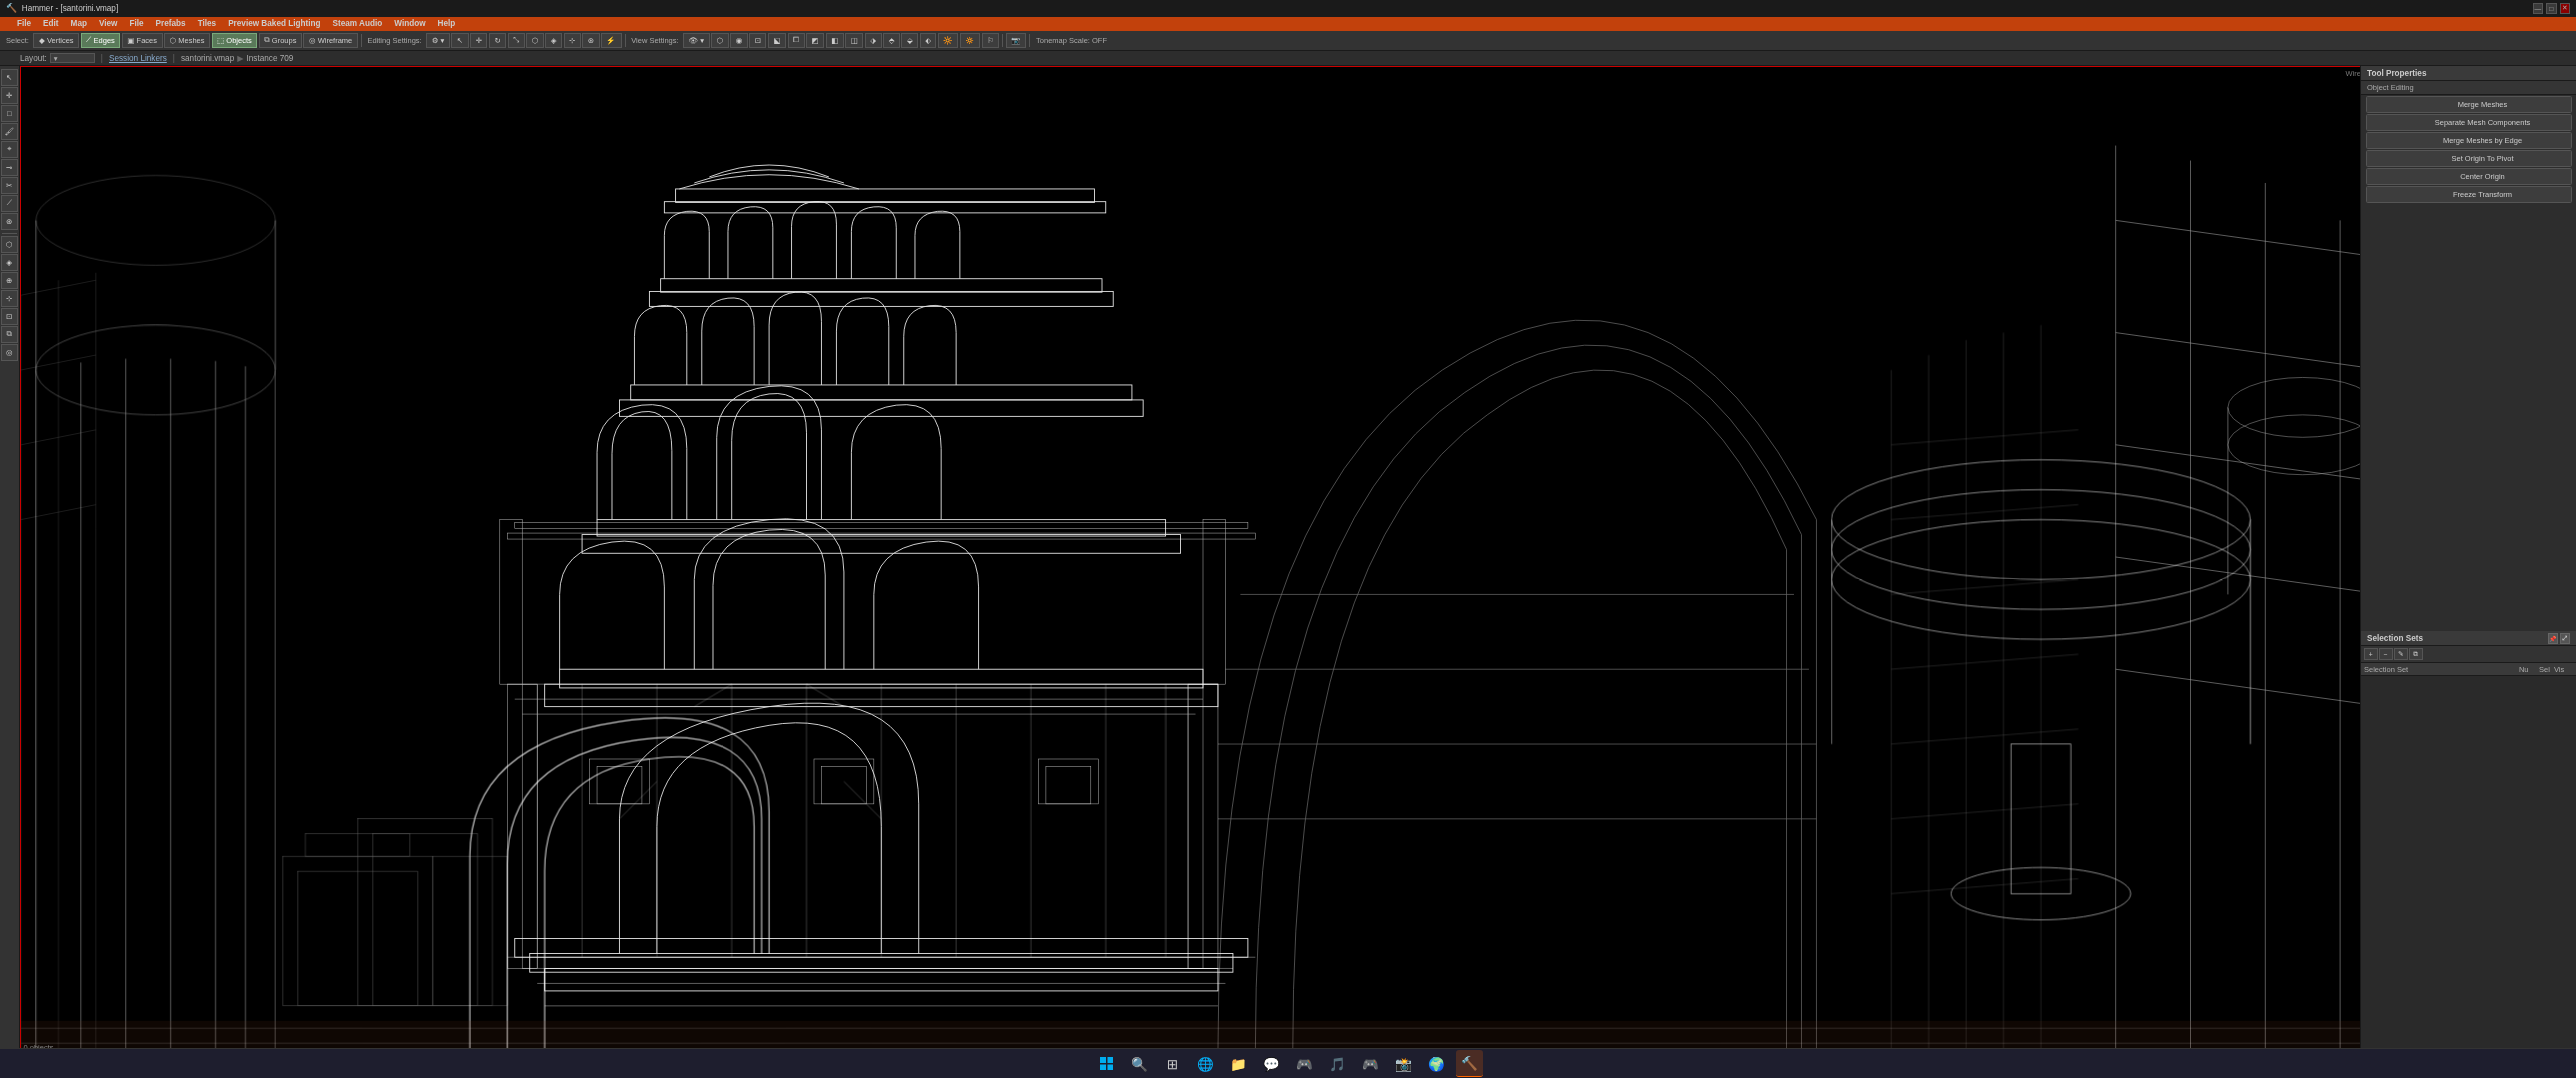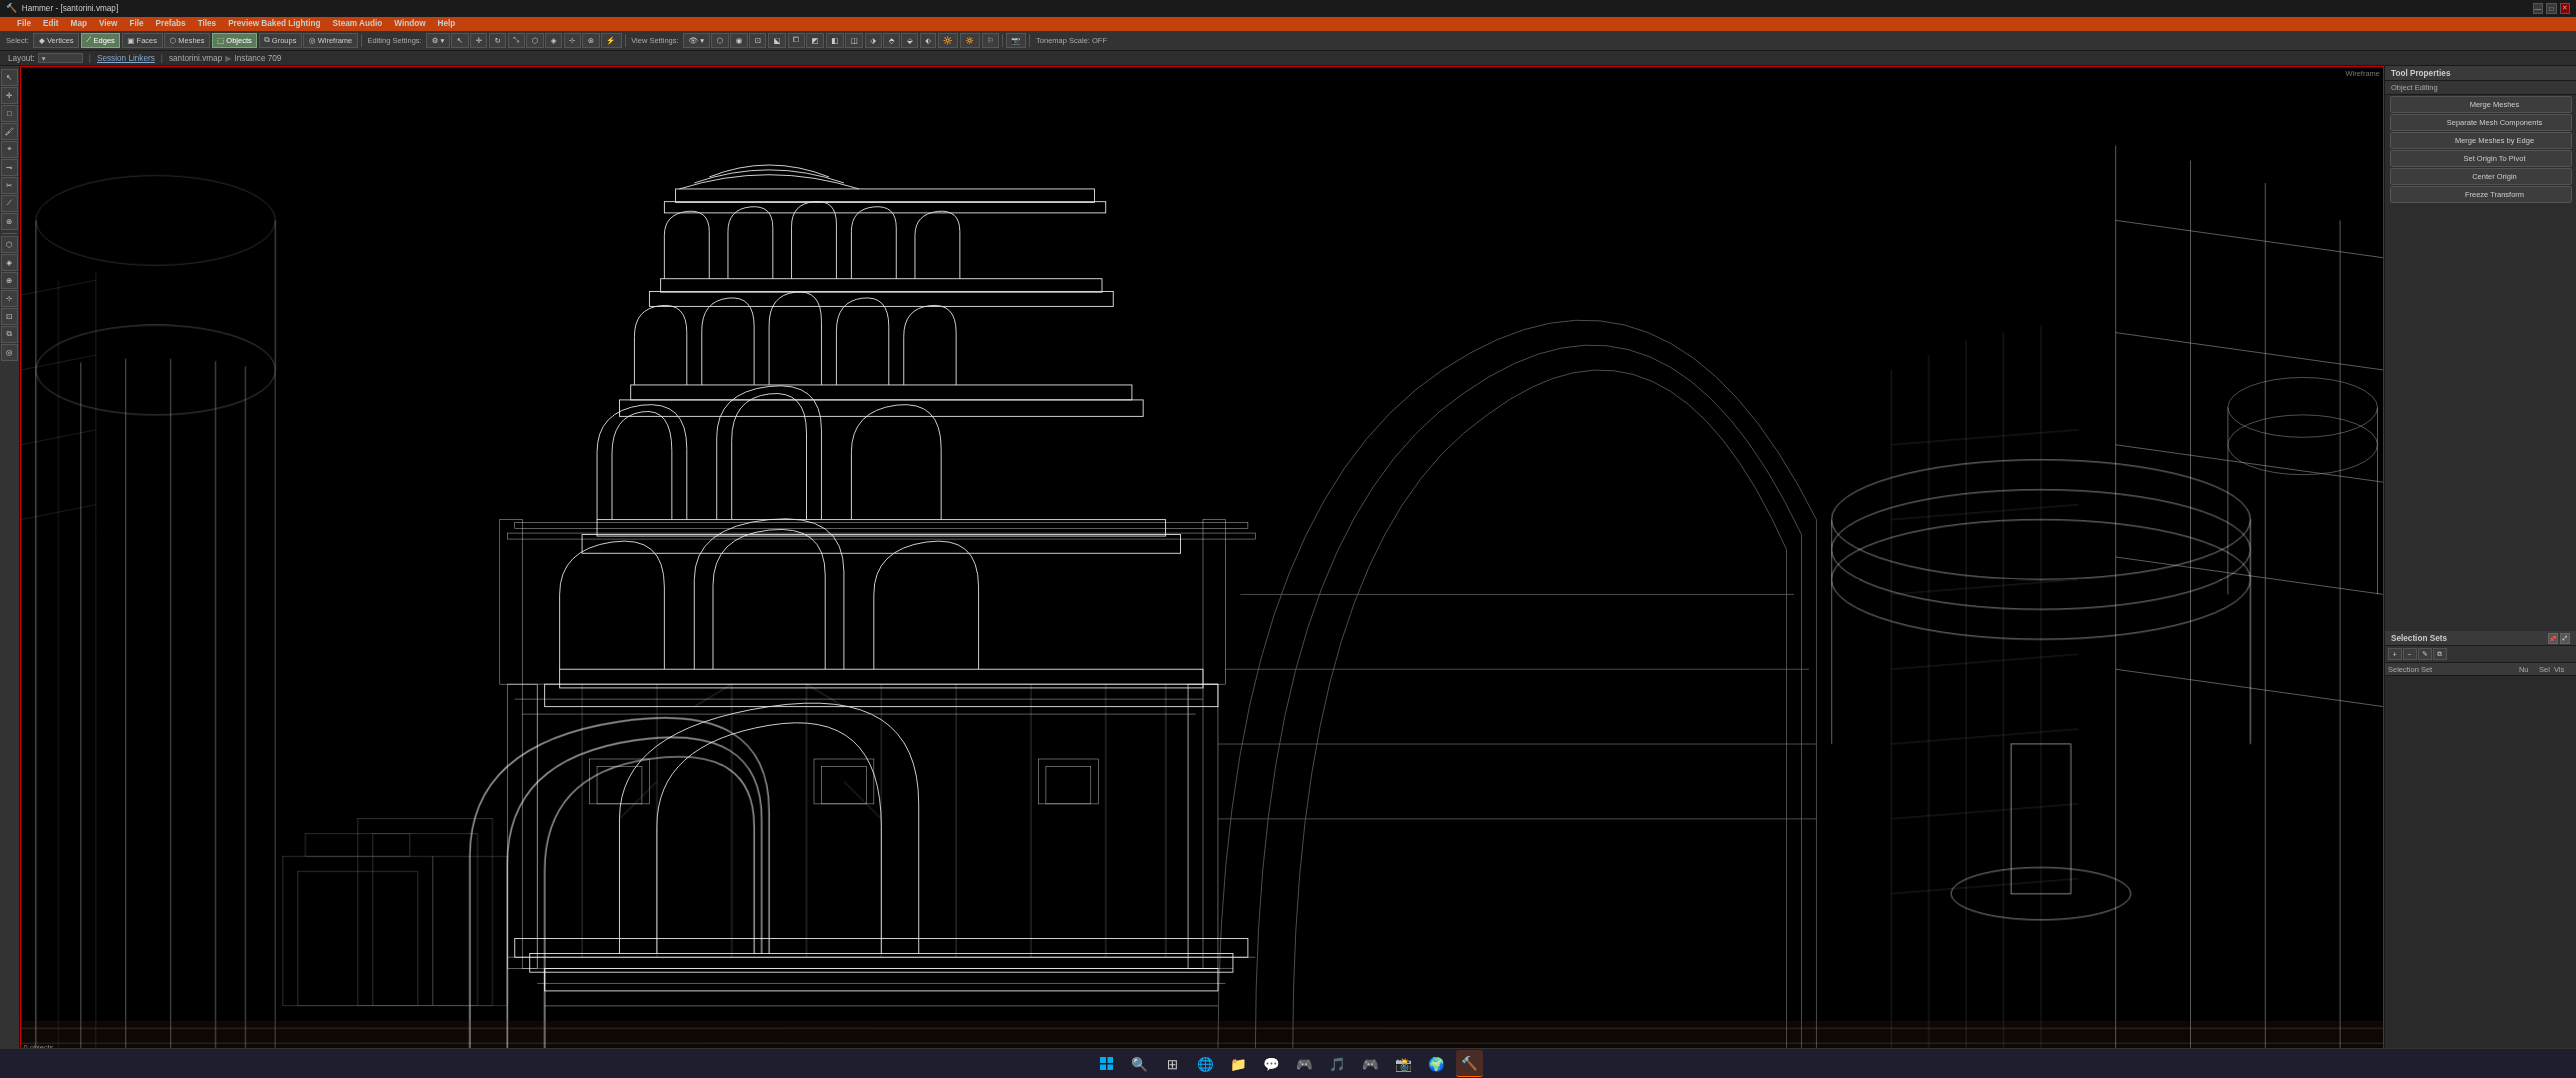--- a/index.html
+++ b/index.html
@@ -114,21 +114,21 @@
       color: #aaa;
       padding: 0 3px;
     }
 
     
     #breadcrumb {
       height: 15px;
       background: #2d2d2d;
       display: flex;
       align-items: center;
-      padding: 0 8px;
+      padding: 0 20px;
       position: absolute;
       top: 51px; left: 0; right: 0;
       border-bottom: 0.7px solid #1a1a1a;
       font-size: 8.2px;
       color: #aaaaaa;
       gap: 3px;
     }
 
     
     #left-panel {
@@ -175,21 +175,21 @@
       width: 100%;
       height: 100%;
       position: relative;
     }
 
     
     #right-panel {
       position: absolute;
       top: 66px;
       right: 0;
-      width: 192px;
+      width: 216px;
       bottom: 22.5px;
       background: #2d2d2d;
       border-left: 0.7px solid #1a1a1a;
       display: flex;
       flex-direction: column;
     }
 
     
     #tool-properties {
       padding: 0;

